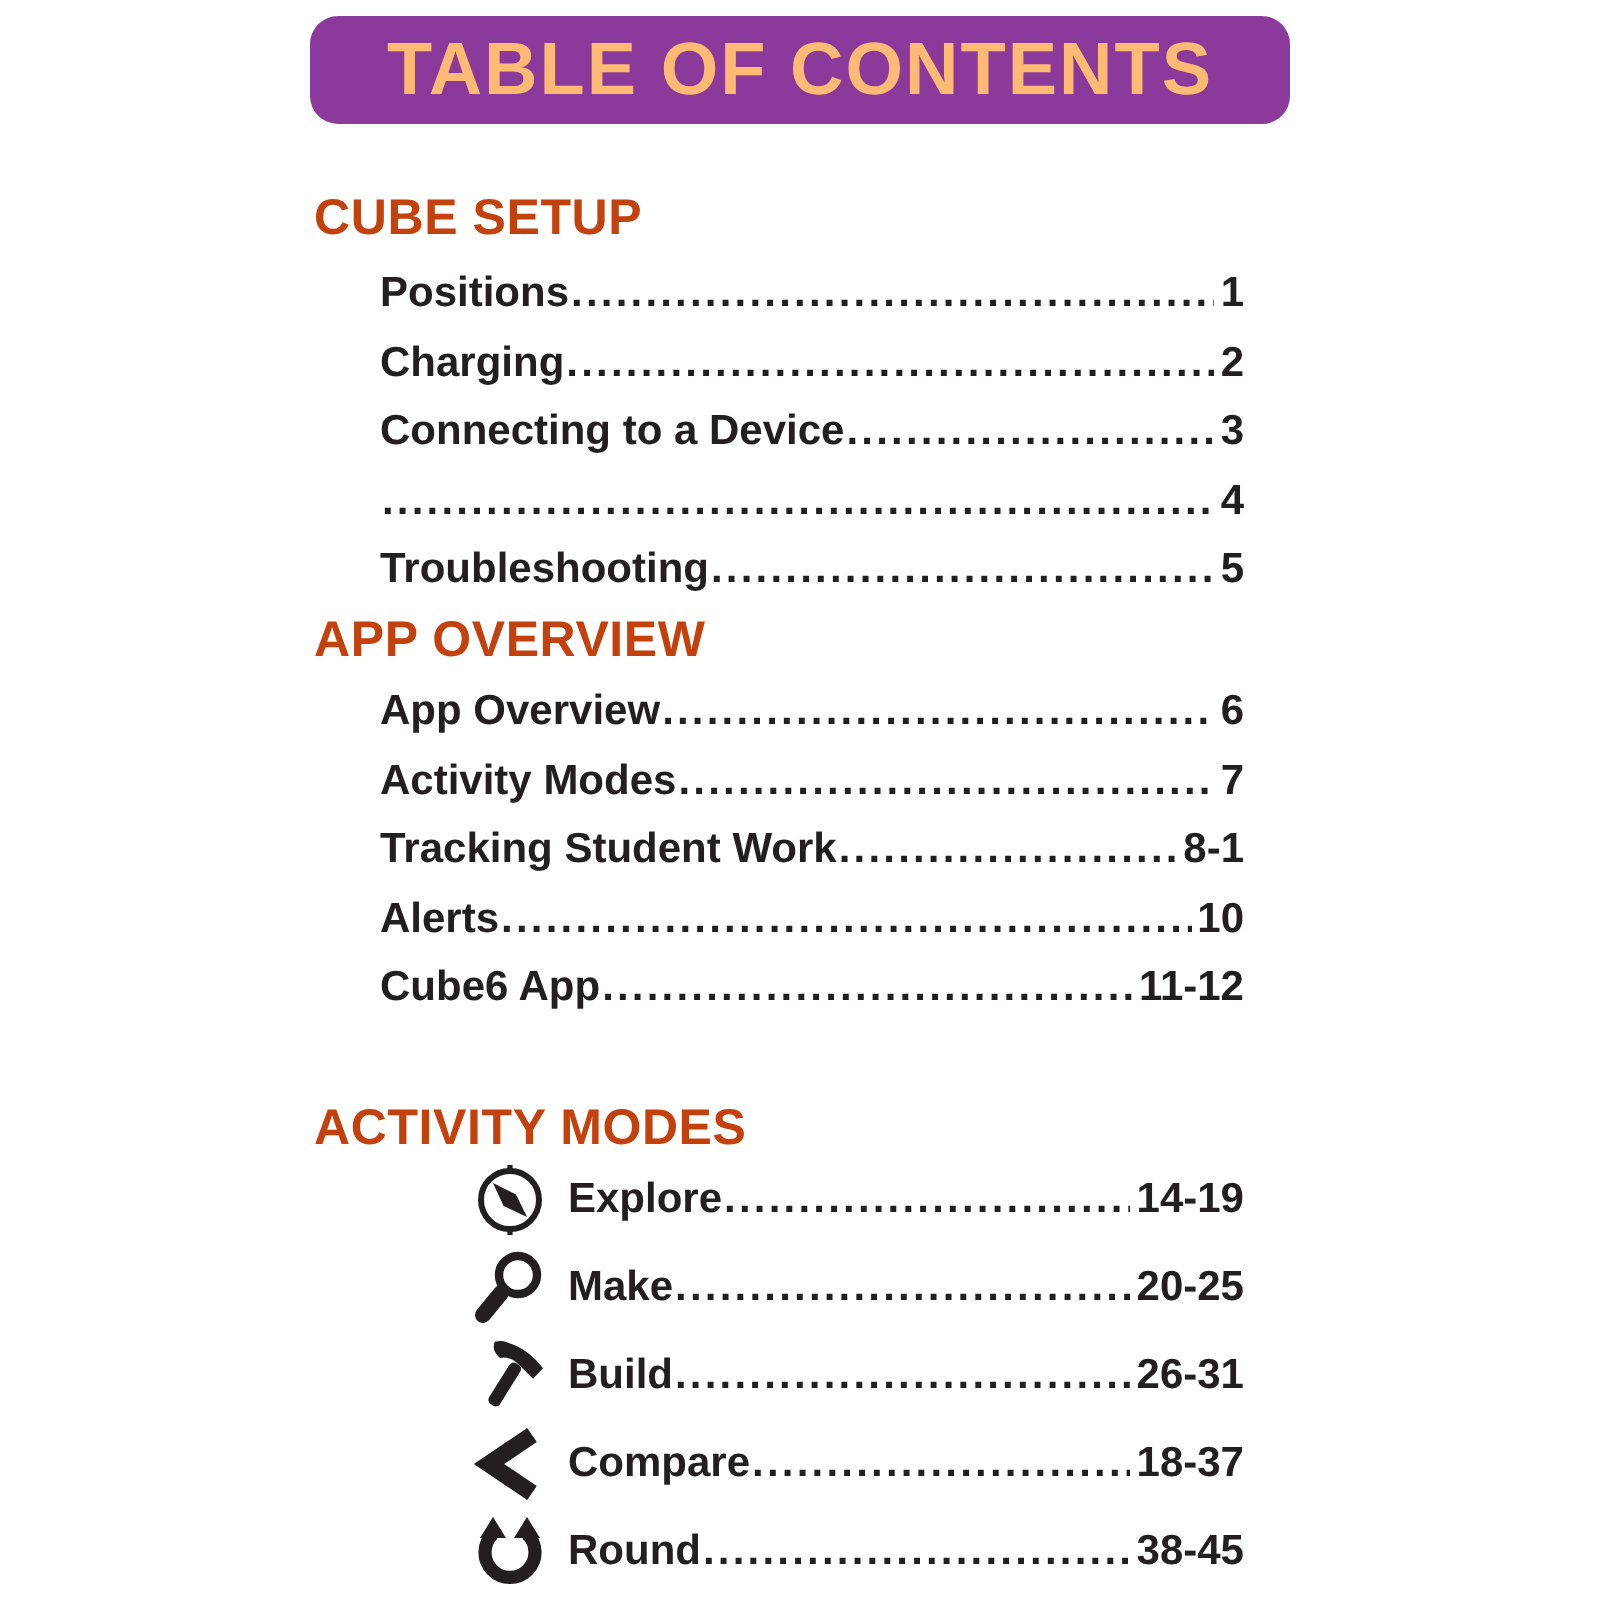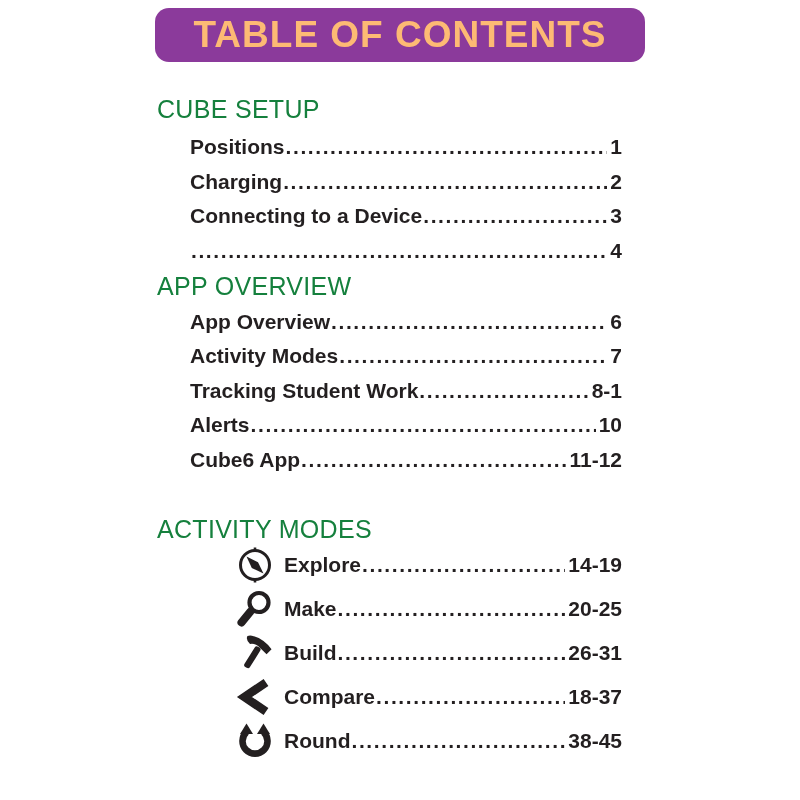--- a/index.html
+++ b/index.html
@@ -29,24 +29,24 @@
   }
 
   .content {
     position: absolute;
     left: 157px; top: 96px;
     width: 465px;
   }
 
   .section-heading {
     font-size: 25px;
-    font-weight: 400;
+    font-weight: 700;
     line-height: 27px;
     letter-spacing: 0.3px;
-    color: #15803d;
+    color: #c2410c;
   }
 
   .entries { margin-left: 33px; text-align: center; }
 
   .toc-row {
     display: flex;
     align-items: center;
     height: 34.5px;
     font-size: 21px;
     font-weight: 700;
@@ -122,20 +122,26 @@
     <span class="toc-dots"></span>
     <span class="toc-num">3</span>
   </div>
 
   <div class="toc-row">
 
     <span class="toc-dots"></span>
     <span class="toc-num">4</span>
   </div>
 
+  <div class="toc-row">
+
+    <span class="toc-label">Troubleshooting</span>
+    <span class="toc-dots"></span>
+    <span class="toc-num">5</span>
+  </div>
 </div>
     </section>
 
     <section class="sec-2">
       <div class="section-heading">APP OVERVIEW</div>
       <div class="entries">
   <div class="toc-row">
 
     <span class="toc-label">App Overview</span>
     <span class="toc-dots"></span>

